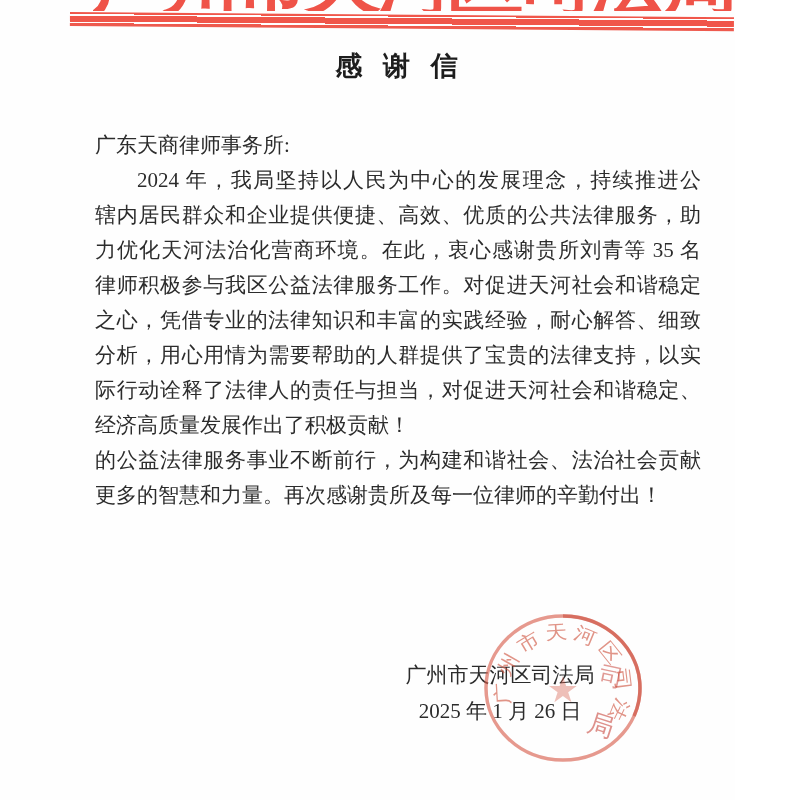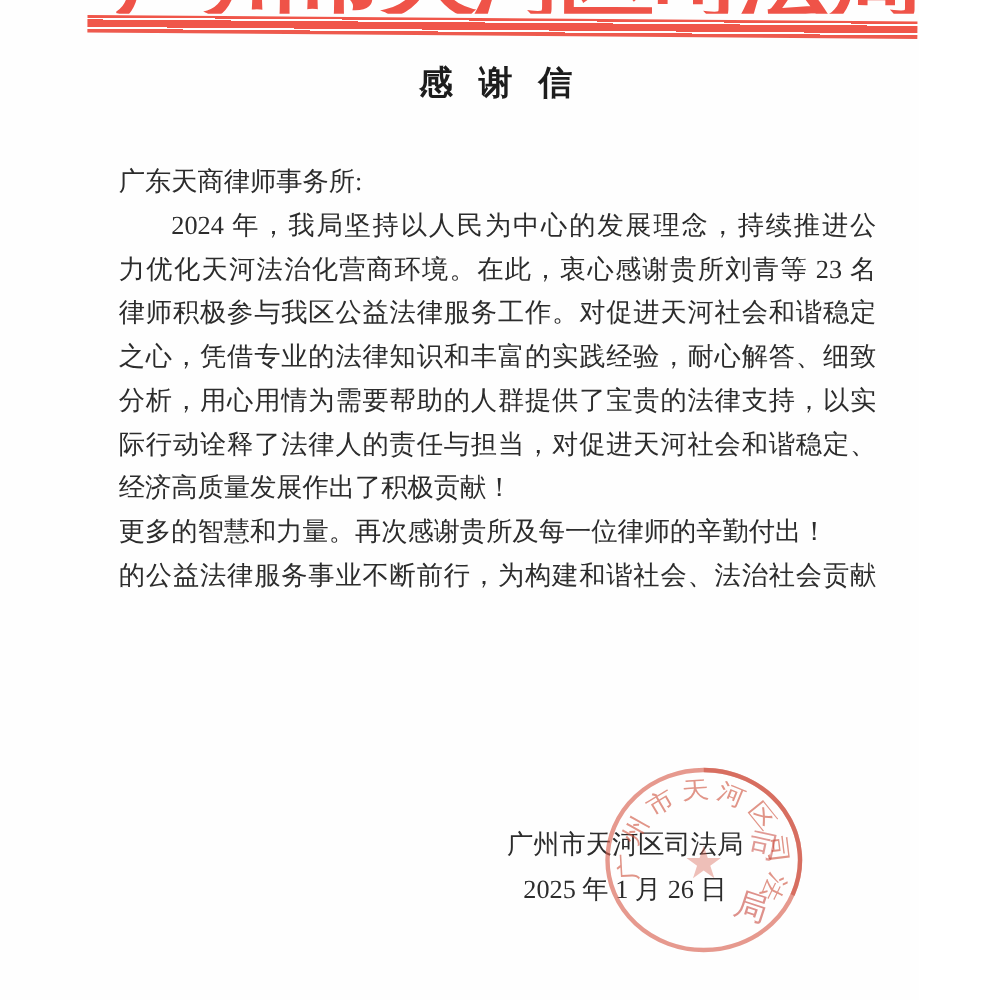--- a/index.html
+++ b/index.html
@@ -73,28 +73,29 @@
     <div class="masthead-text">广州市天河区司法局</div>
   </div>
 
   <div class="divider"></div>
 
   <h1 class="title">感 谢 信</h1>
 
   <div class="letter-body" id="letter-body">
     <div class="line">广东天商律师事务所:</div>
   <div class="line indent just">2024 年，我局坚持以人民为中心的发展理念，持续推进公</div>
-      <div class="line just">力优化天河法治化营商环境。在此，衷心感谢贵所刘青等 23 名</div>
+      <div class="line just">辖内居民群众和企业提供便捷、高效、优质的公共法律服务，助</div>
+      <div class="line just">力优化天河法治化营商环境。在此，衷心感谢贵所刘青等 35 名</div>
       <div class="line just">律师积极参与我区公益法律服务工作。对促进天河社会和谐稳定</div>
       <div class="line just">之心，凭借专业的法律知识和丰富的实践经验，耐心解答、细致</div>
       <div class="line just">分析，用心用情为需要帮助的人群提供了宝贵的法律支持，以实</div>
       <div class="line just">际行动诠释了法律人的责任与担当，对促进天河社会和谐稳定、</div>
       <div class="line">经济高质量发展作出了积极贡献！</div>
+      <div class="line just">的公益法律服务事业不断前行，为构建和谐社会、法治社会贡献</div>
       <div class="line">更多的智慧和力量。再次感谢贵所及每一位律师的辛勤付出！</div>
-      <div class="line just">的公益法律服务事业不断前行，为构建和谐社会、法治社会贡献</div>
     </div>
 
   <div class="signature-block">
     <div class="sig-line">广州市天河区司法局</div>
     <div class="sig-line">2025 年 1 月 26 日</div>
   </div>
 
   <svg class="seal" viewBox="0 0 162 152">
     <ellipse cx="81" cy="76" rx="77" ry="72" fill="none" stroke="#d65a48" stroke-width="3.5" opacity="0.62"></ellipse>
     <path d="M 81 4 A 77 72 0 0 1 152 104" fill="none" stroke="#cb4b3a" stroke-width="3.5" opacity="0.55"></path>

